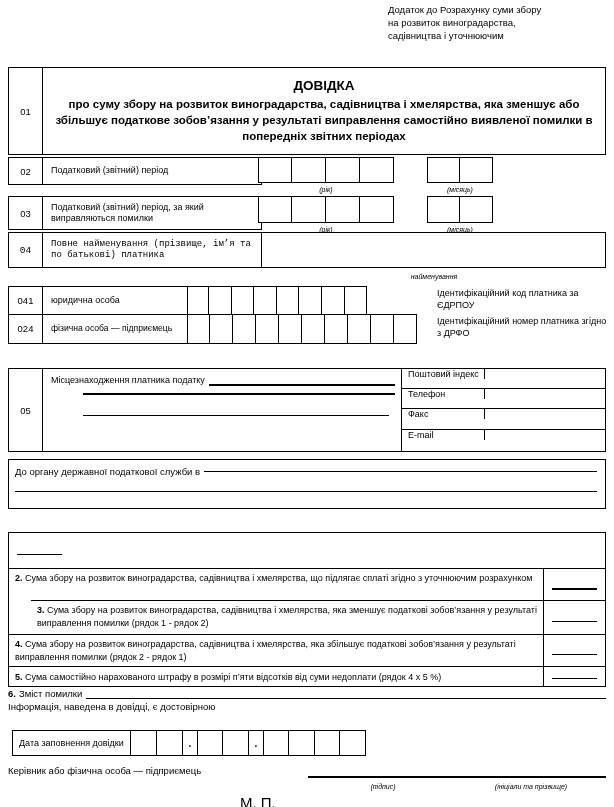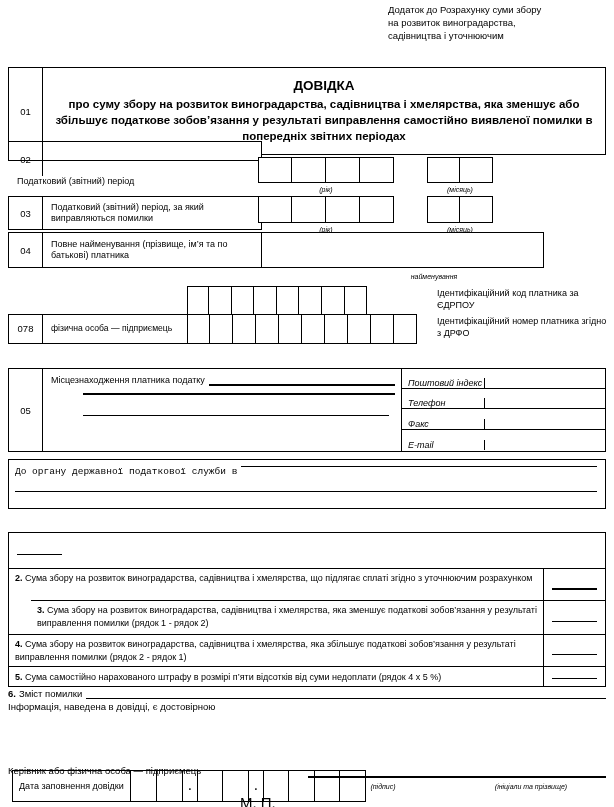--- a/index.html
+++ b/index.html
@@ -26,21 +26,21 @@
   .cb:first-child { border-left:1.5px solid #000; }
   .cb-y  { width:34px;   height:26px; }
   .cb-y3 { width:34px;   height:27px; }
   .cb-m  { width:33px;   height:26px; }
   .cb-m3 { width:33px;   height:27px; }
   .cb-8  { width:22.6px; height:29px; }
   .cb-10 { width:23px;   height:30px; }
   .dcell { border-left:1.5px solid #000; display:flex; align-items:center; justify-content:center; font-weight:bold; font-size:10px; }
   .dc-w { width:25.5px; } .dc-n { width:15px; }
   
-  .sub5-row { display:flex; border-bottom:1px solid #000; height:20.2px; align-items:flex-end;font-style:italic; }
+  .sub5-row { display:flex; border-bottom:1px solid #000; height:20.2px; align-items:flex-start; }
   .sub5-row:last-child { border-bottom:none; }
   .sub5-lab { flex:0 0 83px; border-right:1px solid #000; display:flex; align-items:center; padding-left:6px; font-size:9px; }
   .sub5-val { flex:1; display:flex; }
   .pcell { flex:1; border-left:1px solid #000; }
   .pcell:first-child { border-left:none; }
   
   .srow { display:flex; border-top:1.2px solid #000; }
   .srow:first-child { border-top:none; }
   .srow-text { flex:1; padding:3px 6px 2px 6px; font-size:9px; line-height:1.45; border-right:1.2px solid #000; }
   .srow-val { flex:0 0 61px; display:flex; align-items:center; justify-content:center; }
@@ -62,21 +62,21 @@
   </div>
 
   <div class="box flex" style="left:8px; top:67px; width:598px; height:88px;">
     <div class="numcell">01</div>
     <div style="flex:1; display:flex; flex-direction:column; align-items:center; justify-content:center; padding:0 12px; text-align:center;">
       <div class="b" style="font-size:13.5px; margin-bottom:3px;">ДОВІДКА</div>
       <div class="b" style="font-size:11.5px; line-height:1.4;">про суму збору на розвиток виноградарства, садівництва і хмелярства, яка зменшує або збільшує податкове зобов’язання у результаті виправлення самостійно виявленої помилки в попередніх звітних періодах</div>
     </div>
   </div>
 
-  <div class="box flex" style="left:8px; top:141px; width:254px; height:20px;flex-direction:column;">
+  <div class="box flex" style="left:8px; top:157px; width:254px; height:28px;">
     <div class="numcell">02</div>
     <div class="lbl" style="flex:1; display:flex; align-items:center; padding-left:8px;">Податковий (звітний) період</div>
   </div>
   <div class="cbrow" style="left:258px; top:157px;">
     <div class="cb cb-y"></div>
     <div class="cb cb-y"></div>
     <div class="cb cb-y"></div>
     <div class="cb cb-y"></div>
   </div>
   <div class="abs small-it" style="left:258px; top:186px; width:136px;">(рік)</div>
@@ -96,41 +96,45 @@
     <div class="cb cb-y3"></div>
     <div class="cb cb-y3"></div>
   </div>
   <div class="abs small-it" style="left:258px; top:226px; width:136px;">(рік)</div>
   <div class="cbrow" style="left:427px; top:196px;">
     <div class="cb cb-m3"></div>
     <div class="cb cb-m3"></div>
   </div>
   <div class="abs small-it" style="left:427px; top:226px; width:66px;">(місяць)</div>
 
-  <div class="box flex" style="left:8px; top:232px; width:536px; height:36px;">
+  <div class="box flex" style="left:8px; top:232px; width:598px; height:36px;font-family:Liberation Mono, monospace;">
     <div class="numcell">04</div>
     <div class="lbl" style="flex:0 0 219px; border-right:1.6px solid #000; display:flex; align-items:center; padding:0 6px 0 8px;">Повне найменування (прізвище, ім’я та по батькові) платника</div>
     <div style="flex:1;"></div>
   </div>
   <div class="abs small-it" style="left:262px; top:273px; width:344px;">найменування</div>
 
+  <div class="box flex" style="left:8px; top:286px; width:180px; height:29px; border-width:1.5px;">
+    <div class="numcell" style="border-right-width:1.5px;">041</div>
+    <div class="lbl" style="flex:1; display:flex; align-items:center; padding-left:8px;">юридична особа</div>
+  </div>
   <div class="cbrow" style="left:186.5px; top:286px;">
     <div class="cb cb-8"></div>
     <div class="cb cb-8"></div>
     <div class="cb cb-8"></div>
     <div class="cb cb-8"></div>
     <div class="cb cb-8"></div>
     <div class="cb cb-8"></div>
     <div class="cb cb-8"></div>
     <div class="cb cb-8"></div>
   </div>
   <div class="abs" style="left:437px; top:288px; width:172px; font-size:9px; line-height:1.3;">Ідентифікаційний код платника за ЄДРПОУ</div>
 
   <div class="box flex" style="left:8px; top:313.5px; width:180px; height:30px; border-width:1.5px;">
-    <div class="numcell" style="border-right-width:1.5px;">078</div>
+    <div class="numcell" style="border-right-width:1.5px;">024</div>
     <div class="lbl" style="flex:1; display:flex; align-items:center; padding-left:8px; font-size:8.6px;">фізична особа — підприємець</div>
   </div>
   <div class="cbrow" style="left:186.5px; top:313.5px;">
     <div class="cb cb-10"></div>
     <div class="cb cb-10"></div>
     <div class="cb cb-10"></div>
     <div class="cb cb-10"></div>
     <div class="cb cb-10"></div>
     <div class="cb cb-10"></div>
     <div class="cb cb-10"></div>
@@ -170,21 +174,21 @@
         <div class="sub5-val"></div>
       </div>
       <div class="sub5-row">
         <div class="sub5-lab">E-mail</div>
         <div class="sub5-val"></div>
       </div>
     </div>
   </div>
 
   <div class="box" style="left:8px; top:459px; width:598px; height:50px;">
-    <div class="flex" style="position:absolute; left:6px; right:8px; top:6px; align-items:flex-start;font-family:Liberation Mono, monospace;">
+    <div class="flex" style="position:absolute; left:6px; right:8px; top:6px; align-items:center;">
       <span style="font-size:9.5px; white-space:nowrap;">До органу державної податкової служби в</span>
       <span class="uline"></span>
     </div>
     <div class="abs" style="left:6px; right:8px; top:31px; border-bottom:1.1px solid #000;"></div>
   </div>
 
   <div class="abs b" style="left:500px; top:532px; width:106px; font-size:14px;">грн.</div>
 
   <div class="box" style="left:8px; top:532px; width:598px;">
     <div class="srow" style="min-height:35px;">
@@ -218,21 +222,21 @@
     </div>
   </div>
 
   <div class="flex" style="position:absolute; left:8px; top:688px; width:598px; align-items:flex-end;">
     <span class="b" style="font-size:9.5px; white-space:nowrap;">6.</span>
     <span style="font-size:9.5px; white-space:nowrap; margin-left:3px;">Зміст помилки</span>
     <span class="uline"></span>
   </div>
   <div class="abs" style="left:8px; top:701px; font-size:9.5px;">Інформація, наведена в довідці, є достовірною</div>
 
-  <div class="abs flex" style="left:12px; top:730px; height:32px; border:1.5px solid #000;margin-top:40px;">
+  <div class="abs flex" style="left:12px; top:730px; height:26px; border:1.5px solid #000;">
     <div style="display:flex; align-items:center; padding:0 6px; font-size:9px; border-right:1.5px solid #000;">Дата заповнення довідки</div>
     <div class="dcell dc-w" style="border-left:none;"></div>
     <div class="dcell dc-w"></div>
     <div class="dcell dc-n">.</div>
     <div class="dcell dc-w"></div>
     <div class="dcell dc-w"></div>
     <div class="dcell dc-n">.</div>
     <div class="dcell dc-w"></div>
     <div class="dcell dc-w"></div>
     <div class="dcell dc-w"></div>

